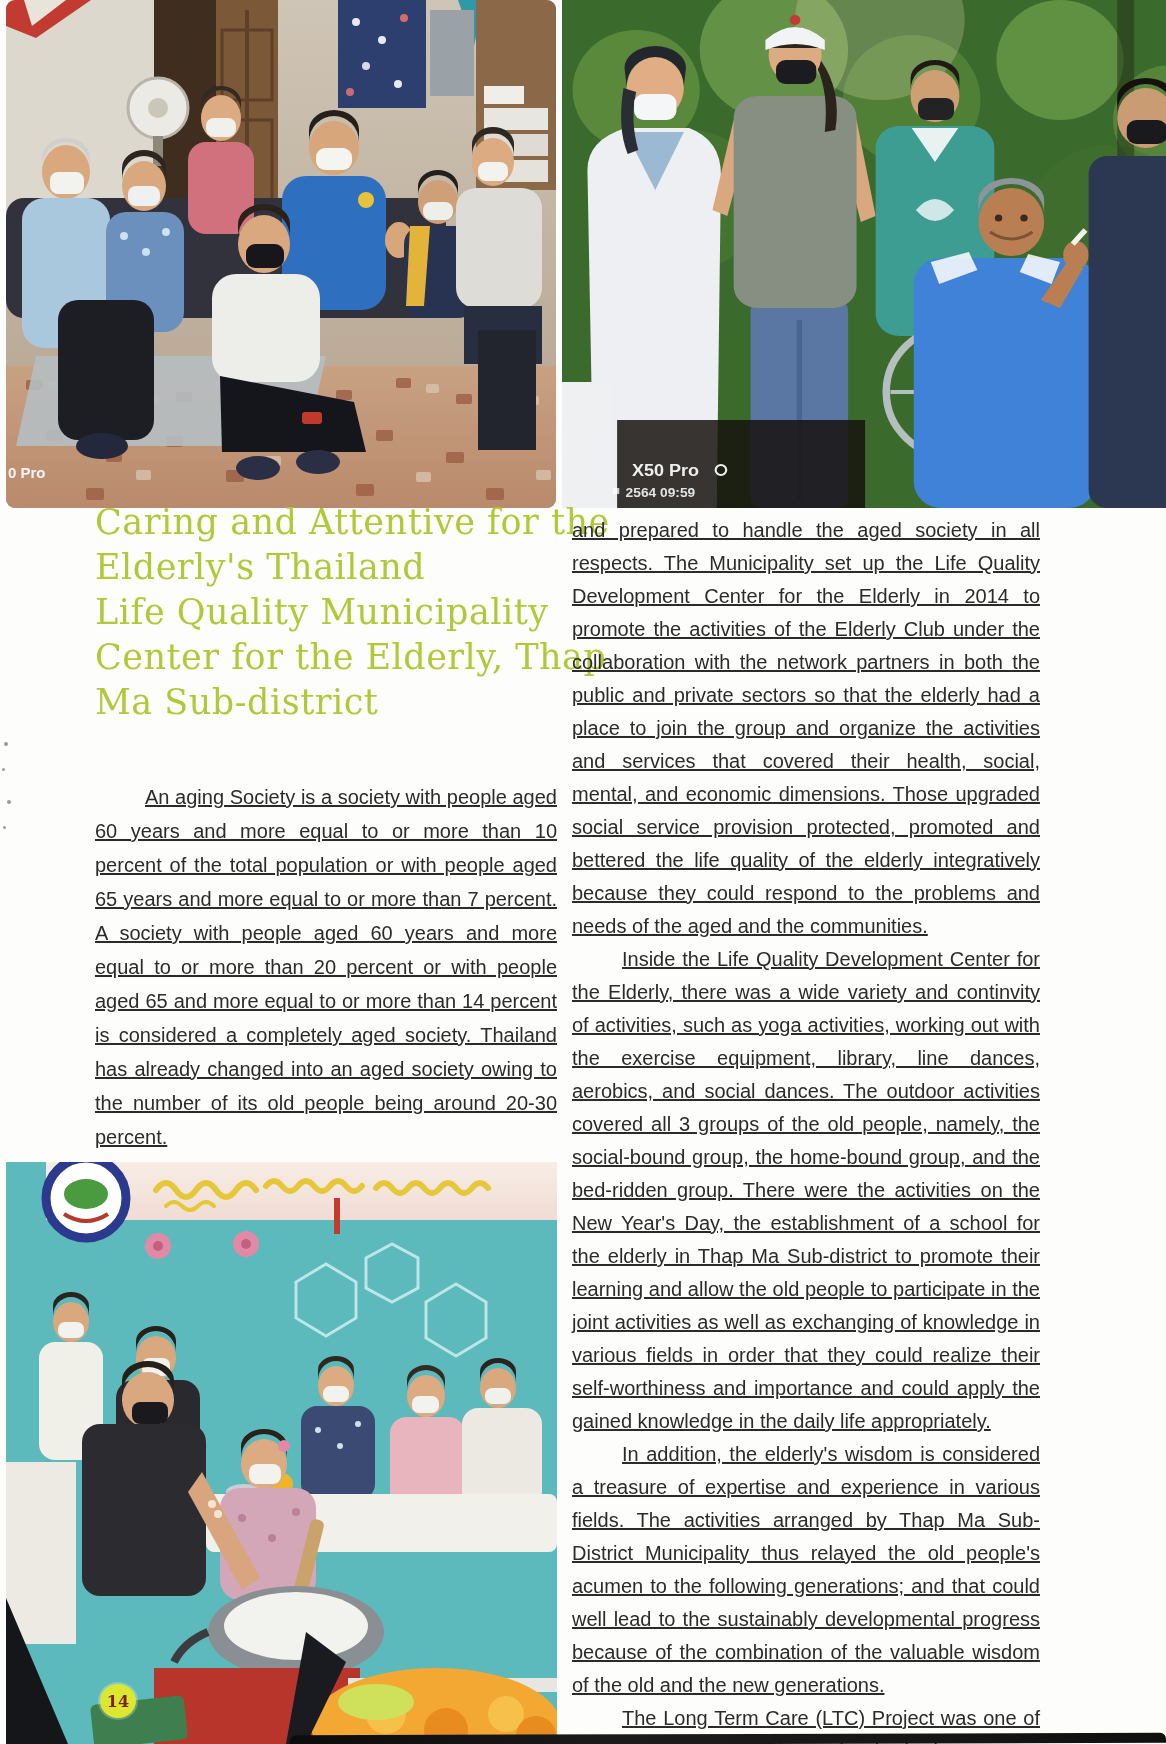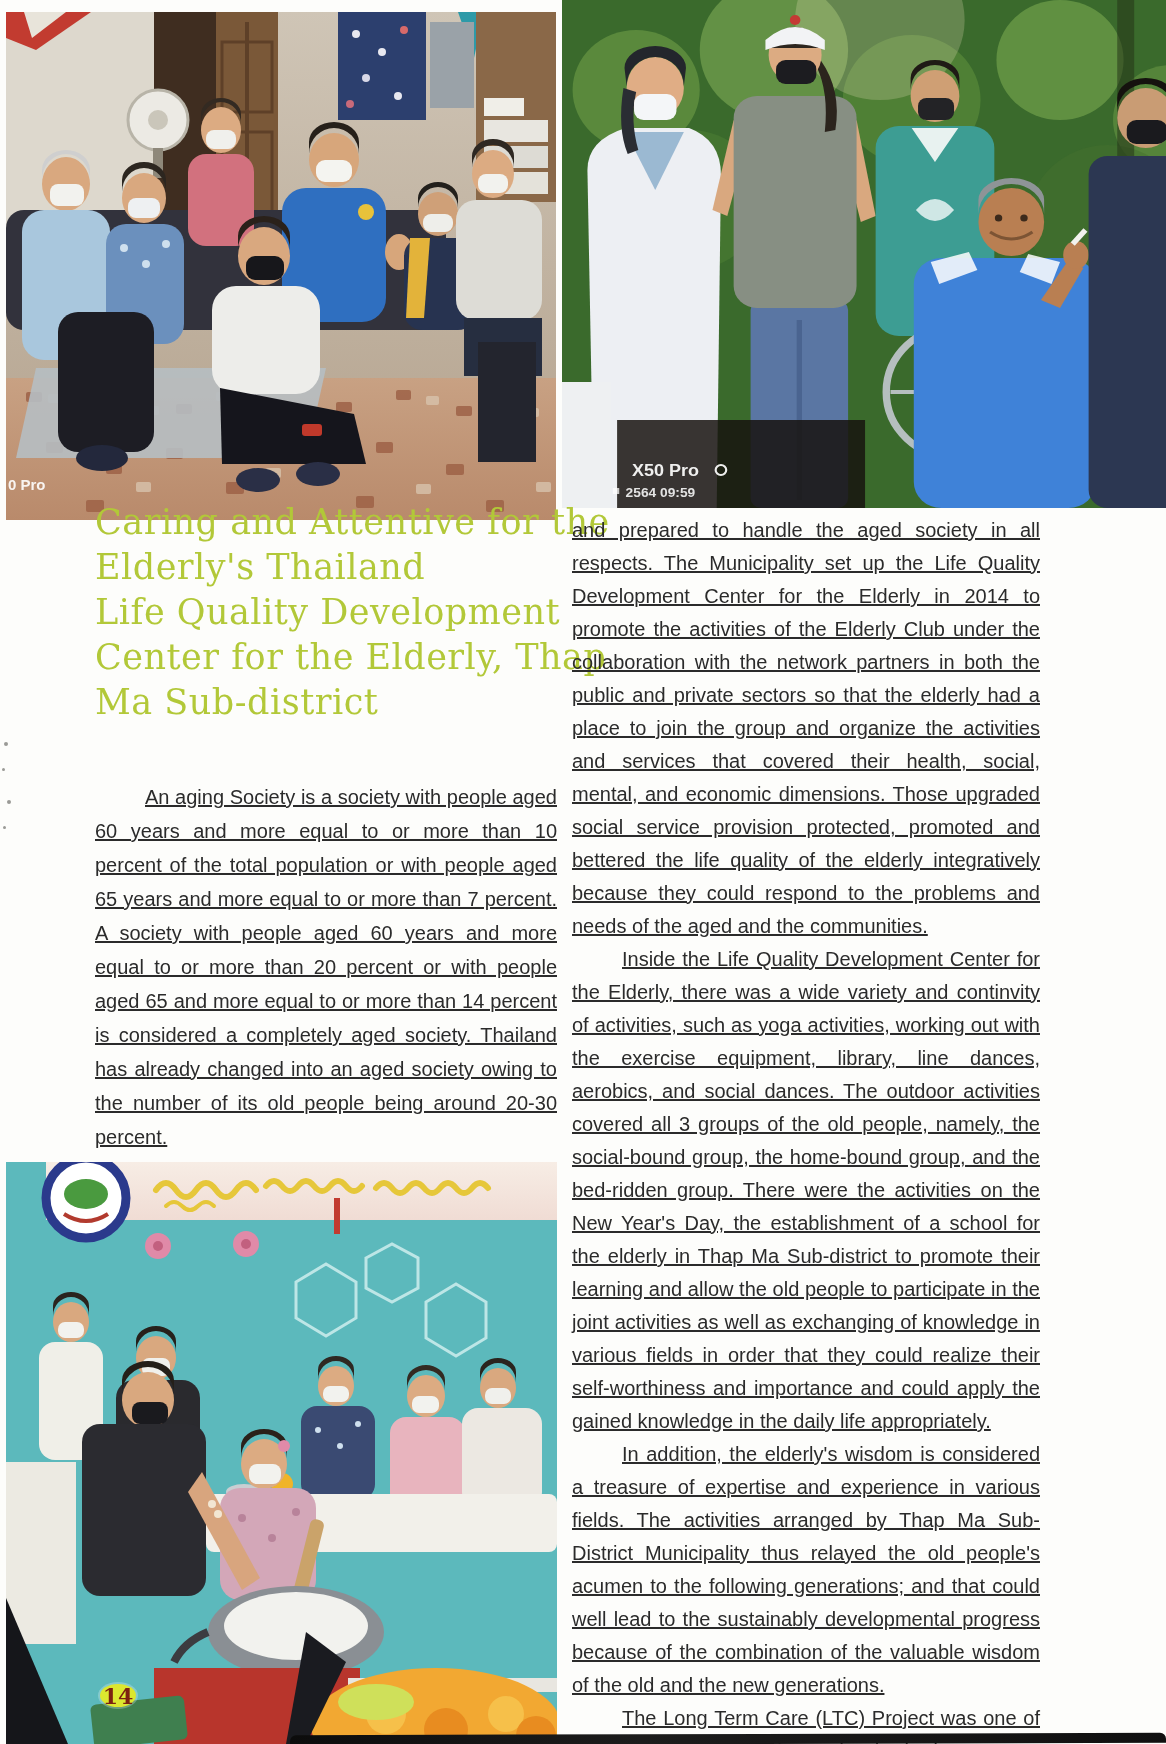--- a/index.html
+++ b/index.html
@@ -3,39 +3,39 @@
 <meta charset="utf-8">
 <style>
   html,body{margin:0;padding:0;background:#e8e8e8;}
   #page{
     position:relative;width:1166px;height:1744px;margin:0 auto;
     background:#fdfdfb;overflow:hidden;
     font-family:"Liberation Sans",sans-serif;
   }
   .photo{position:absolute;overflow:hidden;}
   .photo svg{display:block;width:100%;height:100%;}
-  #photo-top-left{left:6px;top:12px;width:550px;height:508px;}
+  #photo-top-left{left:6px;top:0;width:550px;height:508px;border-radius:9px;}
   #photo-top-right{left:562px;top:0;width:640px;height:508px;}
   #photo-bottom-left{left:6px;top:1162px;width:551px;height:582px;}
   #headline{
     position:absolute;left:95px;top:500px;width:470px;
     font-family:"DejaVu Serif","Liberation Serif",serif;
     color:#b2c838;font-size:35px;line-height:45px;font-weight:400;
     letter-spacing:0.5px;
   }
   #headline .hline{white-space:nowrap;}
   .bodycol{position:absolute;color:#2b2b2b;text-align:justify;}
   .bodycol p{margin:0;padding:0;text-decoration:underline;}
   #left-column{left:95px;top:780px;width:462px;font-size:20px;line-height:34px;}
   #right-column{left:572px;top:514px;width:468px;font-size:20px;line-height:33px;}
   .indent{text-indent:50px;}
   #page-badge{
-    position:absolute;left:100px;top:1684px;width:36px;height:23px;border-radius:50%;
+    position:absolute;left:100px;top:1684px;width:36px;height:34px;border-radius:50%;
     background:#dce72f;color:#7c2210;
-    font-family:"DejaVu Serif",serif;font-weight:bold;font-size:22px;
+    font-family:"DejaVu Serif",serif;font-weight:bold;font-size:16px;
     display:flex;align-items:center;justify-content:center;
     box-shadow:0 0 0 2px rgba(255,255,255,.25);
   }
   #scan-band{
     position:absolute;left:290px;top:1734px;width:876px;height:10px;
     background:linear-gradient(to right,#0c0c0c,#1c1c1c 40%,#101010);
     border-radius:6px 6px 0 0;transform:skewY(-0.15deg);
   }
   .speck{position:absolute;background:#9a9a96;border-radius:50%;}
   .wm1{font-family:"Liberation Sans",sans-serif;}
@@ -265,21 +265,21 @@
         <circle cx="150" cy="470" r="5" fill="none" stroke="#ffffff" stroke-width="2"></circle>
         <rect x="48" y="488" width="6" height="6" fill="#ffffff" opacity="0.8"></rect>
         <text x="60" y="497" font-size="13" font-weight="bold" fill="#f2f2f2" class="wm1">2564 09:59</text>
       </g>
     </svg>
   </div>
 
   <div id="headline">
     <div class="hline">Caring and Attentive for the</div>
     <div class="hline">Elderly's Thailand</div>
-    <div class="hline">Life Quality Development</div>
+    <div class="hline">Life Quality Municipality</div>
     <div class="hline">Center for the Elderly, Thap</div>
     <div class="hline">Ma Sub-district</div>
   </div>
 
   <div class="bodycol" id="left-column">
     <p class="indent">An aging Society is a society with people aged 60 years and more equal to or more than 10 percent of the total population or with people aged 65 years and more equal to or more than 7 percent. A society with people aged 60 years and more equal to or more than 20 percent or with people aged 65 and more equal to or more than 14 percent is considered a completely aged society. Thailand has already changed into an aged society owing to the number of its old people being around 20-30 percent.</p>
     <p class="indent">Thap Ma Sub-district Municipality foresaw this significant problem. It was committed to making change</p>
   </div>
 
   <div class="bodycol" id="right-column">

